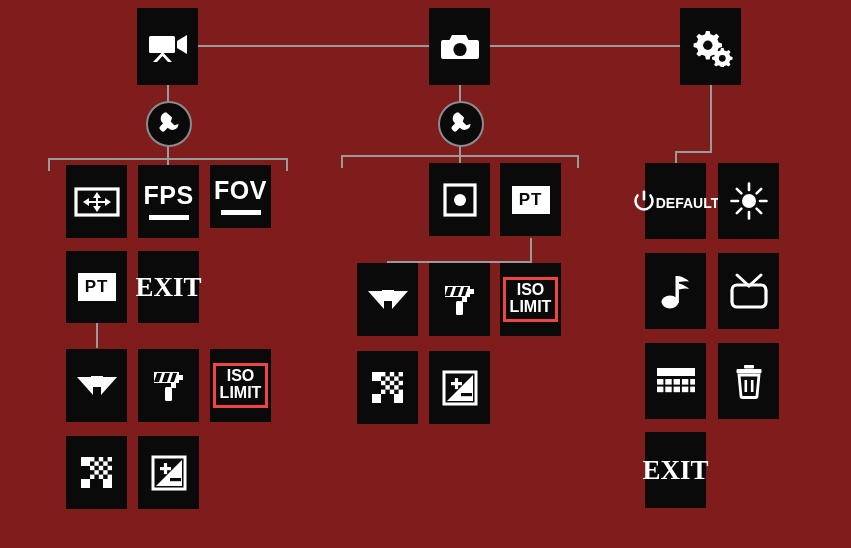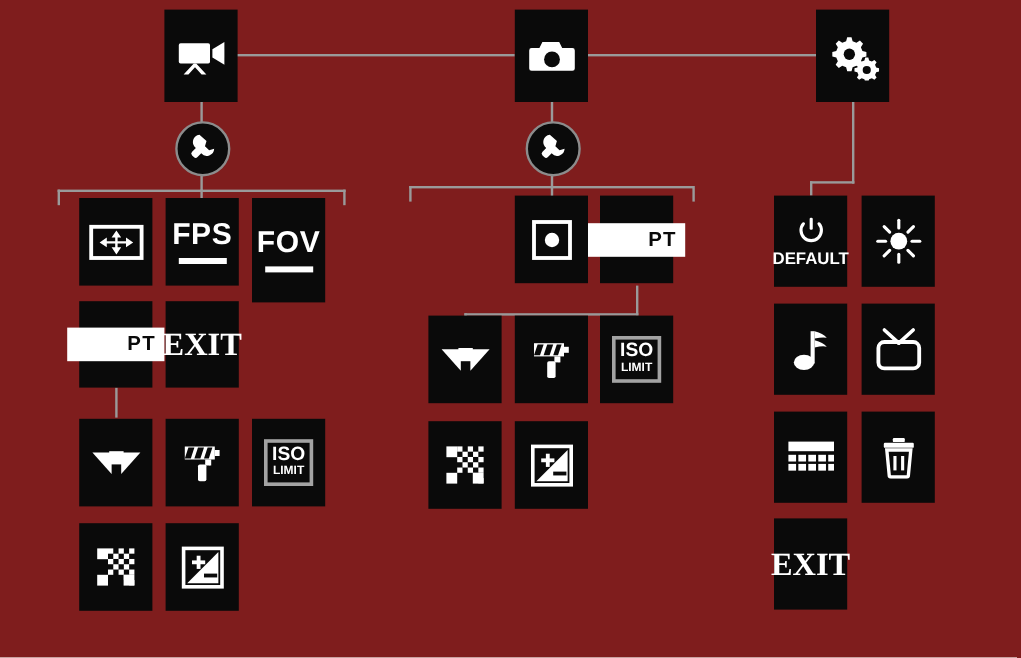--- a/index.html
+++ b/index.html
@@ -43,47 +43,46 @@
     background: #ffffff;
     margin-top: 7px;
   }
   .pt-box {
     background: #ffffff;
     width: 38px;
     height: 28px;
     display: flex;
     align-items: center;
     justify-content: center;
-    padding-left: 43px;
   }
   .pt-box span {
     color: #0a0a0a;
     font-size: 17px;
     font-weight: bold;
     letter-spacing: 1px;
     font-family: "Liberation Sans", sans-serif;
   }
   .iso-box {
-    border: 3px solid #a3a3a3;
+    border: 3px solid #ef4444;
     padding: 2px 4px 3px 4px;
     display: flex;
     flex-direction: column;
     align-items: center;
     line-height: 1.05;
   }
   .iso-box .iso-a {
     color: #ffffff; font-size: 16px; font-weight: bold;
     font-family: "Liberation Sans", sans-serif;
   }
   .iso-box .iso-b {
-    color: #ffffff; font-size: 10px; font-weight: bold;
+    color: #ffffff; font-size: 16px; font-weight: bold;
     font-family: "Liberation Sans", sans-serif;
   }
   .default-wrap {
-    display: flex; flex-direction: column; align-items: center;
+    display: flex; align-items: center;
   }
   .default-wrap .dtext {
     color: #ffffff; font-size: 14px; font-weight: bold; margin-top: 3px;
     font-family: "Liberation Sans", sans-serif;
   }
   .hub {
     position: absolute;
     border-radius: 50%;
     background: #0a0a0a;
     border: 2px solid #8c8c8c;
@@ -189,21 +188,21 @@
         <path d="M23 7 L27 13 L24 13 L24 21 L27 21 L23 27 L19 21 L22 21 L22 13 L19 13 Z" fill="#fff"></path>
       </svg>
     </span>
   </div>
 
   <div class="tile" style="left:138px; top:165px; width:61px; height:73px;">
     <span class="tile-label lbl-lg">FPS</span>
     <span class="underline"></span>
   </div>
 
-  <div class="tile" style="left:210px; top:165px; width:61px; height:87px;">
+  <div class="tile" style="left:210px; top:165px; width:61px; height:63px;">
     <span class="tile-label lbl-lg">FOV</span>
     <span class="underline"></span>
   </div>
 
   <div class="tile" style="left:66px; top:251px; width:61px; height:72px;">
     <span class="pt-box">
       <span>PT</span>
     </span>
   </div>
 

